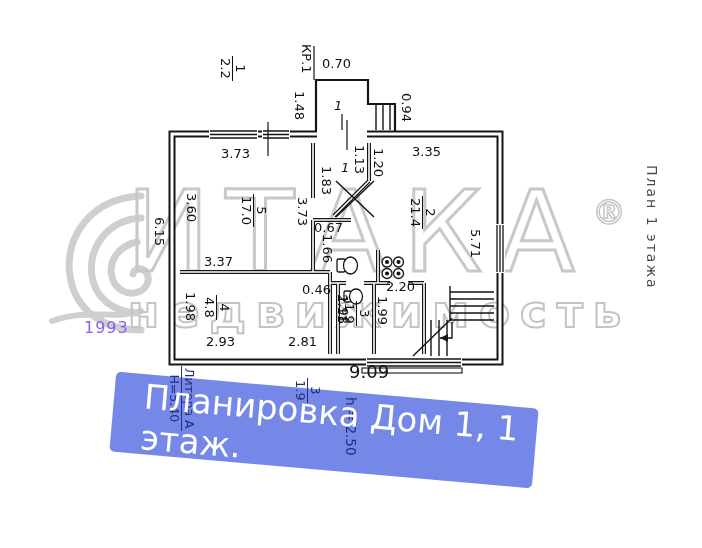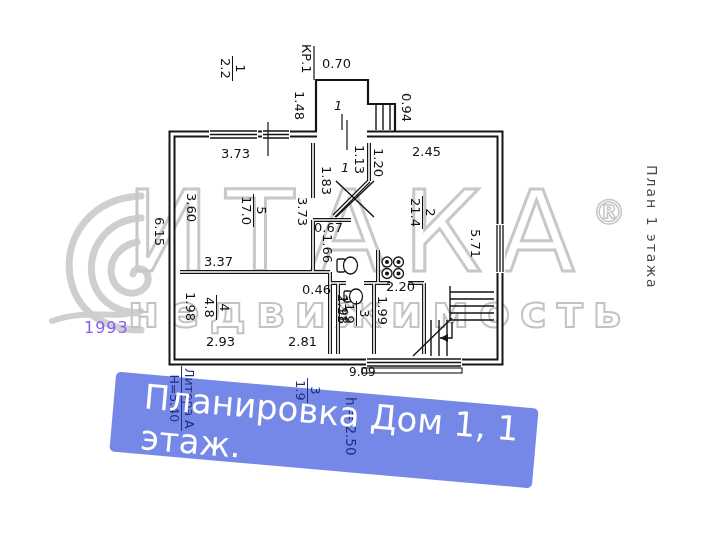--- a/index.html
+++ b/index.html
@@ -125,21 +125,21 @@
   <div class="lab" style="left:322px;top:57px;">0.70</div>
   <div class="lab v" style="left:306px;top:91px;">1.48</div>
   <div class="lab v" style="left:413px;top:93px;">0.94</div>
   <div class="vfrac" style="left:247px;top:56px;">
     <span class="fn">1</span>
     <span class="fd">2.2</span>
   </div>
   <div class="lab num-lab" style="left:334px;top:99px;">1</div>
 
   <div class="lab" style="left:221px;top:147px;">3.73</div>
-  <div class="lab" style="left:412px;top:145px;">2.45</div>
+  <div class="lab" style="left:412px;top:145px;">3.35</div>
   <div class="lab num-lab" style="left:341px;top:161px;">1</div>
   <div class="lab v" style="left:366px;top:145px;">1.13</div>
   <div class="lab v" style="left:385px;top:148px;">1.20</div>
   <div class="lab v" style="left:333px;top:166px;">1.83</div>
 
   <div class="lab v" style="left:166px;top:217px;">6.15</div>
   <div class="lab v" style="left:198px;top:193px;">3.60</div>
   <div class="lab v" style="left:309px;top:197px;">3.73</div>
   <div class="vfrac" style="left:268px;top:194px;">
     <span class="fn">5</span>
@@ -164,21 +164,21 @@
 
   <div class="lab" style="left:302px;top:283px;">0.46</div>
   <div class="lab v" style="left:350px;top:295px;">1.98</div>
   <div class="vfrac" style="left:371px;top:301px;">
     <span class="fn">3</span>
     <span class="fd">1.9</span>
   </div>
   <div class="lab" style="left:386px;top:280px;">2.20</div>
   <div class="lab v" style="left:389px;top:296px;">1.99</div>
   <div class="lab" style="left:288px;top:335px;">2.81</div>
-  <div class="lab" style="left:349px;top:365px;font-size:12px;">9.09</div>
+  <div class="lab" style="left:349px;top:365px;font-size:18px;">9.09</div>
 
   <div class="lab v" id="side-label">План 1 этажа</div>
 
   <div id="banner-bg" style="background: rgb(118, 136, 231);"></div>
 
   <div class="vfrac ov" style="left:196px;top:366px;font-size:12.5px;">
     <span class="fn">Литера А</span>
     <span class="fd">Н=5.40</span>
   </div>
   <div class="vfrac ov" style="left:322px;top:378px;">

